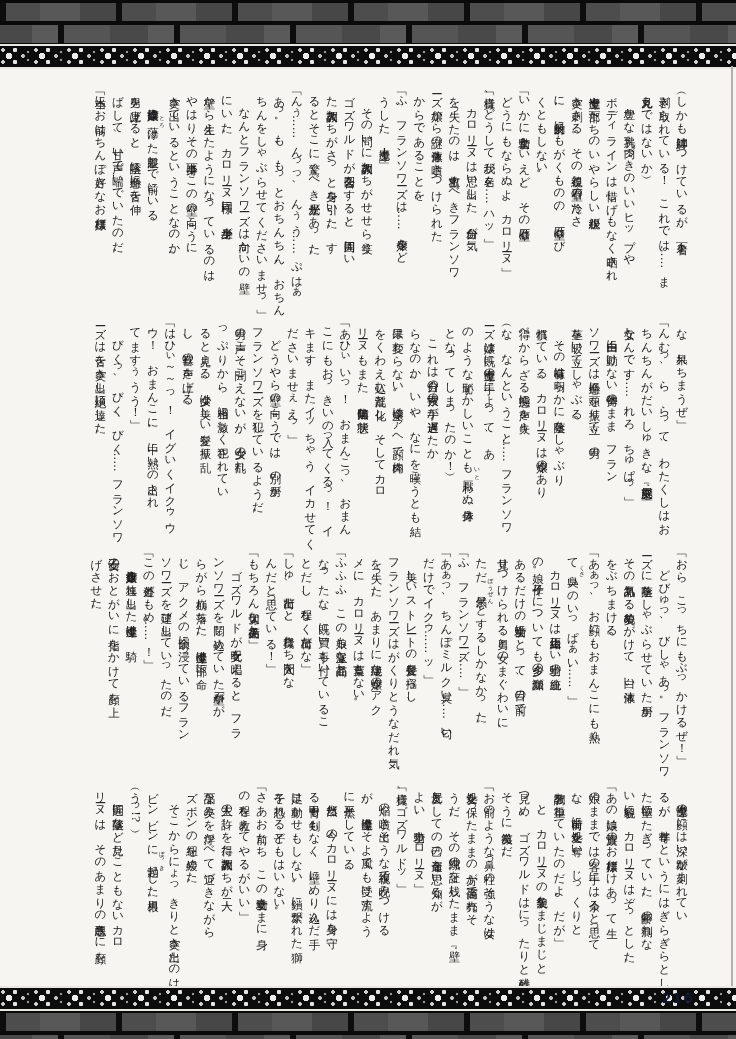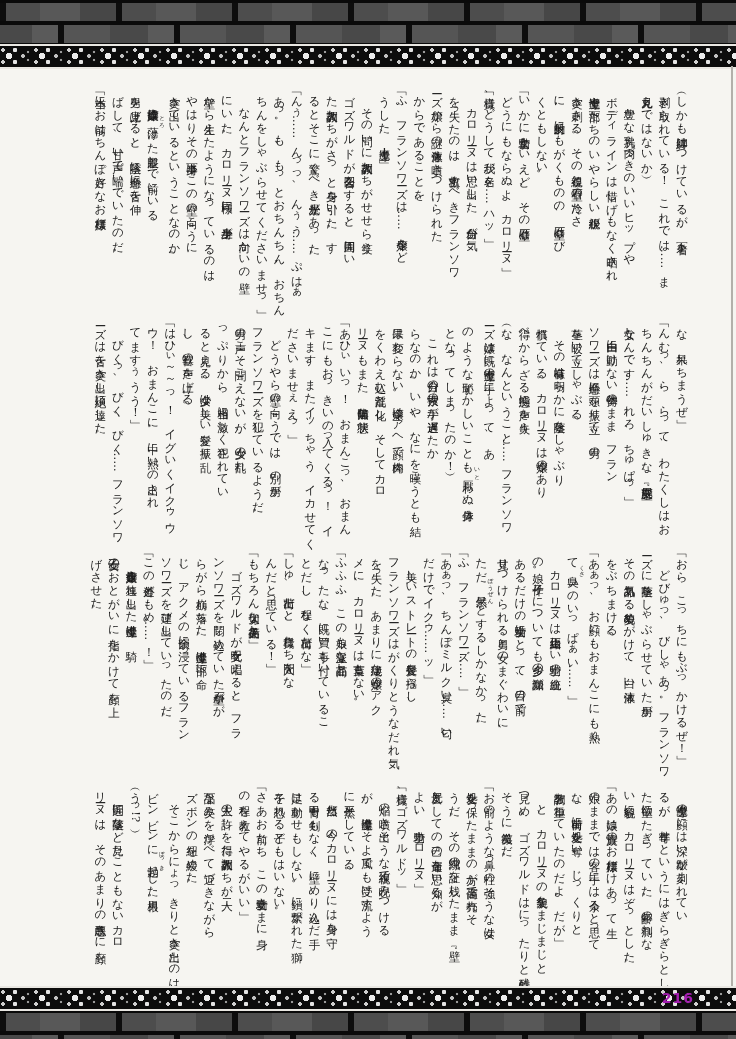--- a/index.html
+++ b/index.html
@@ -59,21 +59,21 @@
     font-size:11.5px;
     line-height:17.5px;
     letter-spacing:0.2px;
     white-space:nowrap;
   }
   ruby{ruby-align:center;}
   rt{font-size:5.8px;letter-spacing:0;color:#2a2a2a;}
   
   .pagenum{
     position:absolute;top:990px;right:42px;z-index:5;
-    color:#a21caf;
+    color:#0f172a;
     font-family:"DejaVu Sans","Liberation Sans",sans-serif;
     font-size:14px;font-weight:bold;letter-spacing:1px;
   }
 </style>
 </head>
 <body>
 
 <div class="brick brick-top"></div>
 <div class="ornament ornament-top"></div>
 

